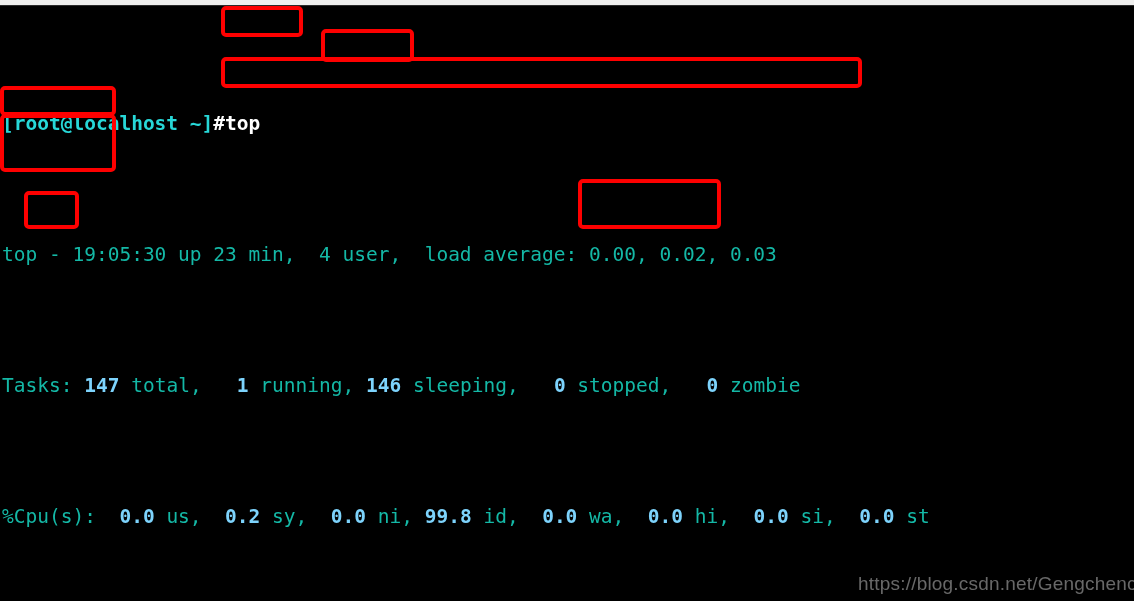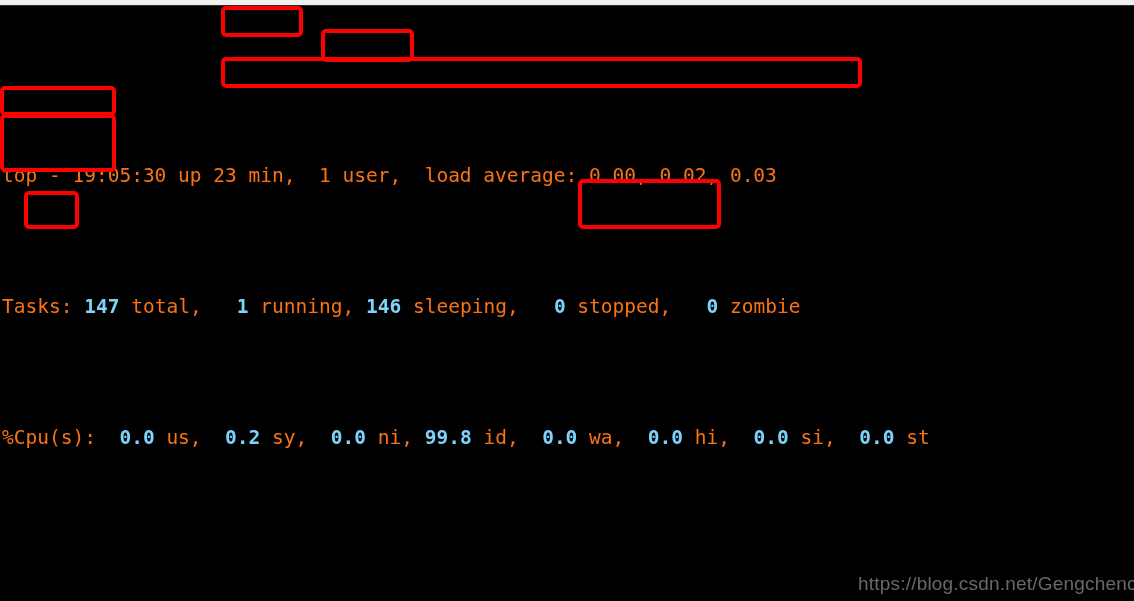--- a/index.html
+++ b/index.html
@@ -45,21 +45,21 @@
     color: #ffffff;
   }
 
   .line {
     height: 26.2px;
     white-space: pre;
     padding-left: 2px;
   }
 
   .cyan   { color: #27d8d8; font-weight: bold; }
-  .plain  { color: #f97316; }
+  .plain  { color: #14b8a6; }
   .bold   { color: #7dd3fc; font-weight: bold; }
   .white  { color: #ffffff; }
 
   
   .anno {
     position: absolute;
     border: 4px solid #fe0000;
     border-radius: 5px;
     box-sizing: border-box;
     pointer-events: none;
@@ -78,23 +78,24 @@
 </head>
 <body>
 
 <div id="screen">
 
   <div class="top-strip"></div>
 
   <div class="term">
 
     
+    <div class="line"><span class="cyan">[root@localhost ~]</span><span class="white bold">#top</span></div>
 
     
-    <div class="line"><span class="plain">top - 19:05:30 up 23 min,  </span><span class="plain">1 user,</span><span class="plain">  load average: 0.00, 0.02, 0.03</span></div>
+    <div class="line"><span class="plain">top - 19:05:30 up 23 min,  </span><span class="plain">4 user,</span><span class="plain">  load average: 0.00, 0.02, 0.03</span></div>
 
     
     <div class="line"><span class="plain">Tasks:</span><span class="plain"> </span><span class="bold">147</span><span class="plain"> total,</span><span class="plain">   </span><span class="bold">1</span><span class="plain"> running, </span><span class="bold">146</span><span class="plain"> sleeping,   </span><span class="bold">0</span><span class="plain"> stopped,   </span><span class="bold">0</span><span class="plain"> zombie</span></div>
 
     
     <div class="line"><span class="plain">%Cpu(s):</span><span class="plain">  </span><span class="bold">0.0</span><span class="plain"> us,  </span><span class="bold">0.2</span><span class="plain"> sy,  </span><span class="bold">0.0</span><span class="plain"> ni, </span><span class="bold">99.8</span><span class="plain"> id,  </span><span class="bold">0.0</span><span class="plain"> wa,  </span><span class="bold">0.0</span><span class="plain"> hi,  </span><span class="bold">0.0</span><span class="plain"> si,  </span><span class="bold">0.0</span><span class="plain"> st</span></div>
 
     
     
 

